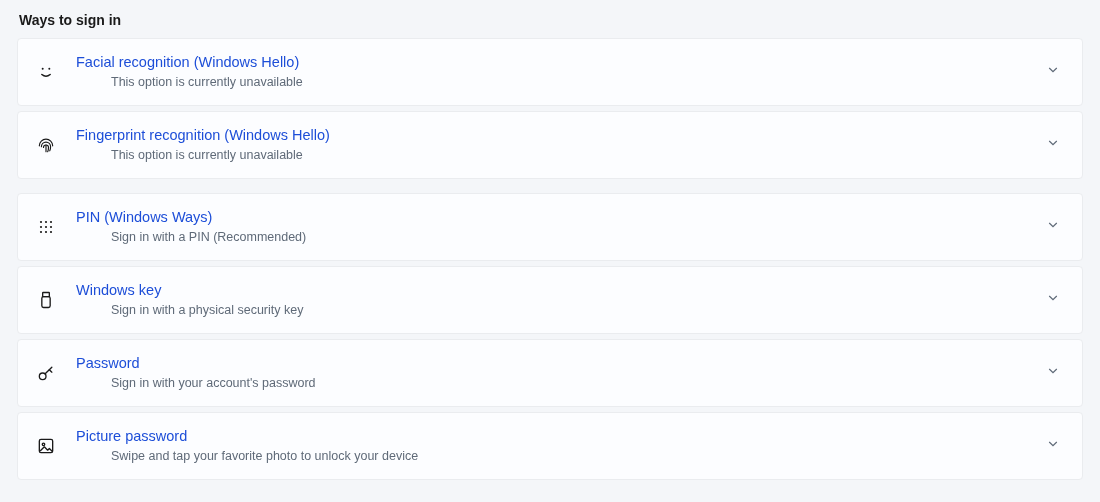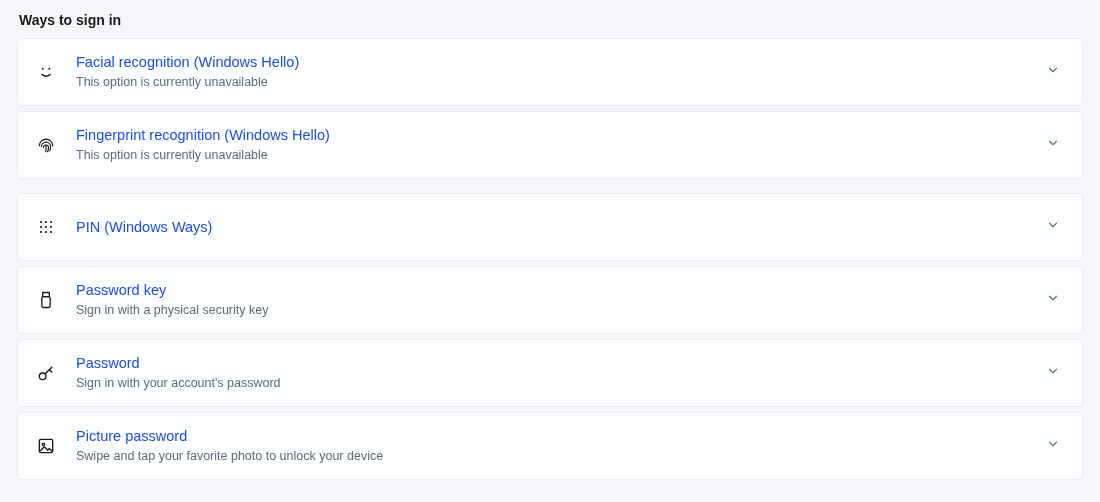--- a/index.html
+++ b/index.html
@@ -30,21 +30,21 @@
   .icon-slot {
     width: 40px;
     display: flex;
     align-items: center;
     justify-content: flex-start;
     flex-shrink: 0;
   }
   .icon-slot svg { width: 20px; height: 20px; }
   .text-slot { flex: 1; display: flex; flex-direction: column; gap: 2px; }
   .row-title { font-size: 14.5px; font-weight: 400; color: #1d4ed8; line-height: 1.3; }
-  .row-sub { font-size: 12.5px; color: #5f6a78; line-height: 1.3; }
+  .row-sub { font-size: 12.5px; color: #5f6a78; line-height: 1.3; margin-left: 35px; }
   .expand-slot { flex-shrink: 0; padding-left: 12px; }
   .expand-slot svg { width: 14px; height: 14px; }
   .sep { height: 4px; }
 </style>
 </head>
 <body>
 
 <div class="section-title">Ways to sign in</div>
 
 <div class="list">
@@ -99,37 +99,38 @@
         <circle cx="6" cy="12" r="1.3"></circle>
           <circle cx="12" cy="12" r="1.3"></circle>
           <circle cx="18" cy="12" r="1.3"></circle>
         <circle cx="6" cy="18" r="1.3"></circle>
           <circle cx="12" cy="18" r="1.3"></circle>
           <circle cx="18" cy="18" r="1.3"></circle>
       </svg>
     </div>
     <div class="text-slot">
       <div class="row-title">PIN (Windows Ways)</div>
+      <div class="row-sub">Sign in with a PIN (Recommended)</div>
     </div>
     <div class="expand-slot">
       <svg viewBox="0 0 24 24" fill="none" stroke="#5f6a78" stroke-width="2" stroke-linecap="round">
           <path d="M6 9l6 6 6-6"></path>
         </svg>
     </div>
   </div>
 
   <div class="row">
     <div class="icon-slot">
       <svg viewBox="0 0 24 24" fill="none" stroke="#1a1a1a" stroke-width="1.6" stroke-linejoin="round">
         <rect x="8" y="3" width="8" height="5" rx="0.5"></rect>
         <rect x="7" y="8" width="10" height="13" rx="2"></rect>
       </svg>
     </div>
     <div class="text-slot">
-      <div class="row-title">Password key</div>
+      <div class="row-title">Windows key</div>
       <div class="row-sub">Sign in with a physical security key</div>
     </div>
     <div class="expand-slot">
       <svg viewBox="0 0 24 24" fill="none" stroke="#5f6a78" stroke-width="2" stroke-linecap="round">
           <path d="M6 9l6 6 6-6"></path>
         </svg>
     </div>
   </div>
 
   <div class="row">

